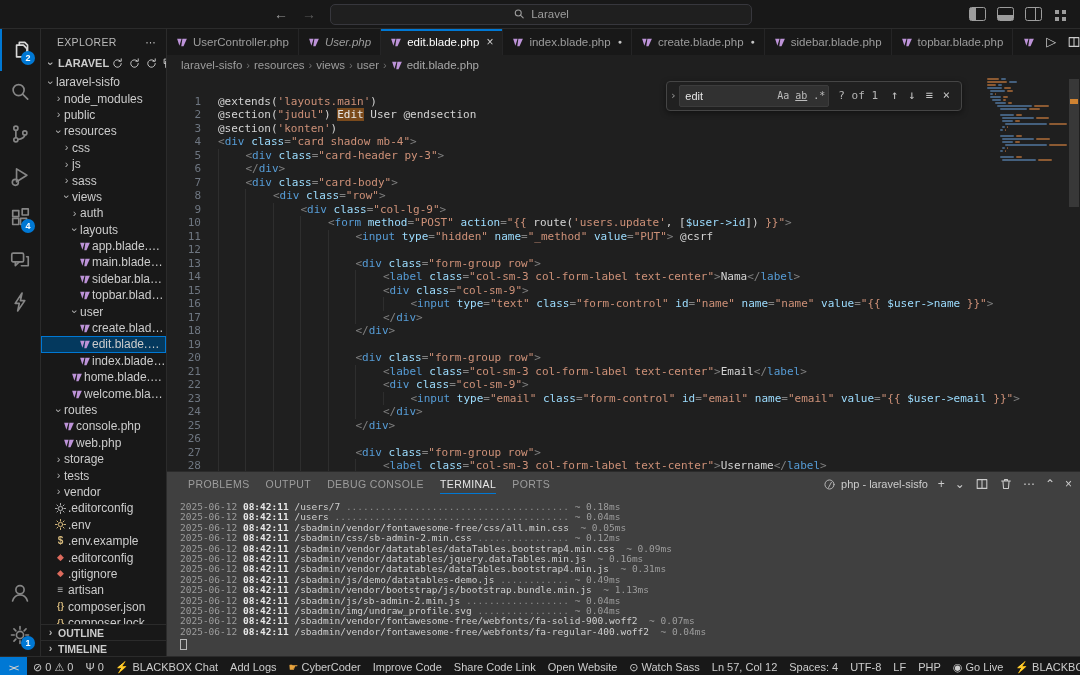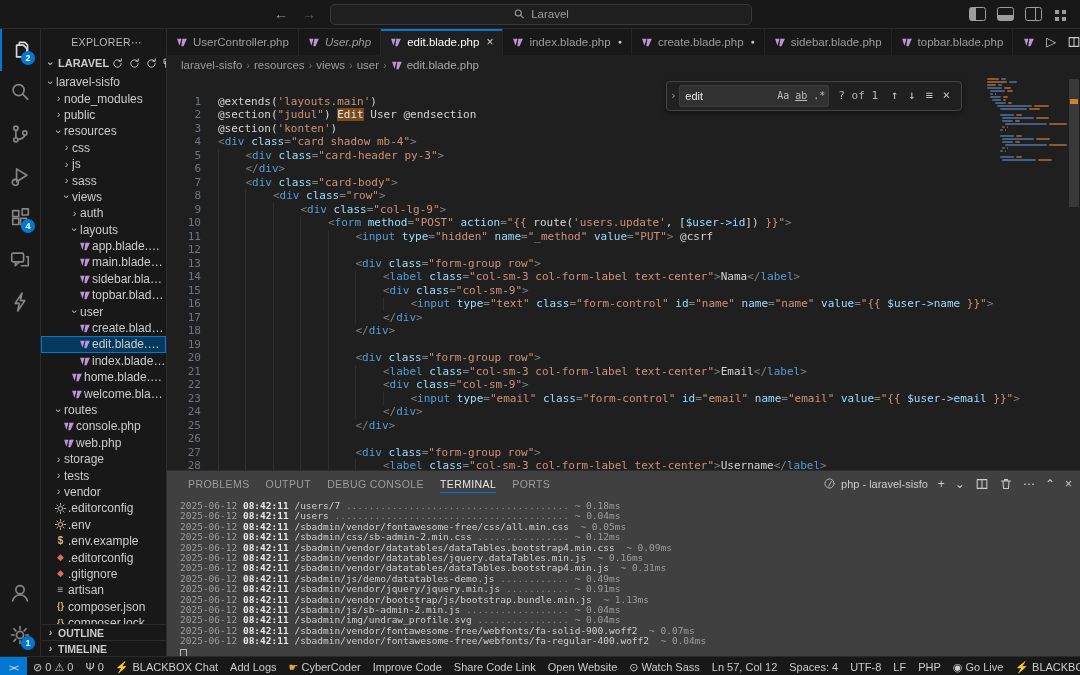--- a/index.html
+++ b/index.html
@@ -27,21 +27,21 @@
   
   #activitybar{width:40px;background:#181818;border-right:1px solid #2b2b2b;display:flex;flex-direction:column;}
   .ab-item{height:42px;display:flex;align-items:center;justify-content:center;position:relative;color:#868686;}
   .ab-item.active{color:#d7d7d7;border-left:2px solid var(--accent);}
   .ab-item.active svg{margin-left:-2px;}
   .ab-badge{position:absolute;right:5px;bottom:6px;min-width:14px;height:14px;border-radius:8px;background:var(--accent);
     color:#fff;font-size:9px;display:flex;align-items:center;justify-content:center;font-weight:bold;}
   .ab-spacer{flex:1;}
   
   #sidebar{width:125px;background:#181818;border-right:1px solid #2b2b2b;display:flex;flex-direction:column;overflow:hidden;}
-  #sb-header{height:20px;display:flex;align-items:center;justify-content:center;padding:3px 10px 0 16px;
+  #sb-header{height:20px;display:flex;align-items:center;justify-content:space-between;padding:3px 10px 0 16px;
     font-size:10.5px;color:#b8b8b8;letter-spacing:.3px;}
   #sb-section{height:22px;display:flex;align-items:center;gap:2px;padding:0 4px;font-size:11px;font-weight:bold;color:#cccccc;}
   #sb-section .acts{margin-left:auto;display:flex;gap:4px;color:#c5c5c5;}
   #tree{flex:1;overflow:hidden;}
   .trow{height:16.4px;display:flex;align-items:center;font-size:12px;color:#cccccc;white-space:nowrap;overflow:hidden;}
   .trow.sel{background:#04395e;outline:1px solid var(--accent);outline-offset:-1px;}
   .chev{width:11px;flex:none;font-size:11px;color:#b0b0b0;text-align:center;line-height:1;}
   .chev.down{transform:rotate(90deg);}
   .ficon{width:15px;flex:none;display:flex;justify-content:center;font-size:10px;line-height:1;}
   .tlabel{overflow:hidden;text-overflow:ellipsis;}
@@ -764,21 +764,20 @@
         <div id="terminal">
           <div id="term-lines">
               <div class="tl"><span class="d">2025-06-12 </span><span class="tm">08:42:11</span><span class="pa"> /users/7</span><span class="dots"> ....................................... </span><span class="ms">~ 0.18ms</span></div>
               <div class="tl"><span class="d">2025-06-12 </span><span class="tm">08:42:11</span><span class="pa"> /users</span><span class="dots"> ......................................... </span><span class="ms">~ 0.04ms</span></div>
               <div class="tl"><span class="d">2025-06-12 </span><span class="tm">08:42:11</span><span class="pa"> /sbadmin/vendor/fontawesome-free/css/all.min.css</span><span class="dots">  </span><span class="ms">~ 0.05ms</span></div>
               <div class="tl"><span class="d">2025-06-12 </span><span class="tm">08:42:11</span><span class="pa"> /sbadmin/css/sb-admin-2.min.css</span><span class="dots"> ................ </span><span class="ms">~ 0.12ms</span></div>
               <div class="tl"><span class="d">2025-06-12 </span><span class="tm">08:42:11</span><span class="pa"> /sbadmin/vendor/datatables/dataTables.bootstrap4.min.css</span><span class="dots">  </span><span class="ms">~ 0.09ms</span></div>
               <div class="tl"><span class="d">2025-06-12 </span><span class="tm">08:42:11</span><span class="pa"> /sbadmin/vendor/datatables/jquery.dataTables.min.js</span><span class="dots">  </span><span class="ms">~ 0.16ms</span></div>
               <div class="tl"><span class="d">2025-06-12 </span><span class="tm">08:42:11</span><span class="pa"> /sbadmin/vendor/datatables/dataTables.bootstrap4.min.js</span><span class="dots">  </span><span class="ms">~ 0.31ms</span></div>
               <div class="tl"><span class="d">2025-06-12 </span><span class="tm">08:42:11</span><span class="pa"> /sbadmin/js/demo/datatables-demo.js</span><span class="dots"> ............ </span><span class="ms">~ 0.49ms</span></div>
-              <div class="tl"><span class="d">2025-06-12 </span><span class="tm">08:42:11</span><span class="pa"> /sbadmin/vendor/jquery/jquery.min.js</span><span class="dots"> ........... </span><span class="ms">~ 0.91ms</span></div>
               <div class="tl"><span class="d">2025-06-12 </span><span class="tm">08:42:11</span><span class="pa"> /sbadmin/vendor/bootstrap/js/bootstrap.bundle.min.js</span><span class="dots">  </span><span class="ms">~ 1.13ms</span></div>
               <div class="tl"><span class="d">2025-06-12 </span><span class="tm">08:42:11</span><span class="pa"> /sbadmin/js/sb-admin-2.min.js</span><span class="dots"> .................. </span><span class="ms">~ 0.04ms</span></div>
               <div class="tl"><span class="d">2025-06-12 </span><span class="tm">08:42:11</span><span class="pa"> /sbadmin/img/undraw_profile.svg</span><span class="dots"> ................ </span><span class="ms">~ 0.04ms</span></div>
               <div class="tl"><span class="d">2025-06-12 </span><span class="tm">08:42:11</span><span class="pa"> /sbadmin/vendor/fontawesome-free/webfonts/fa-solid-900.woff2</span><span class="dots">  </span><span class="ms">~ 0.07ms</span></div>
               <div class="tl"><span class="d">2025-06-12 </span><span class="tm">08:42:11</span><span class="pa"> /sbadmin/vendor/fontawesome-free/webfonts/fa-regular-400.woff2</span><span class="dots">  </span><span class="ms">~ 0.04ms</span></div>
             </div>
           <span id="term-cursor"></span>
         </div>
       </div>
     </div>

